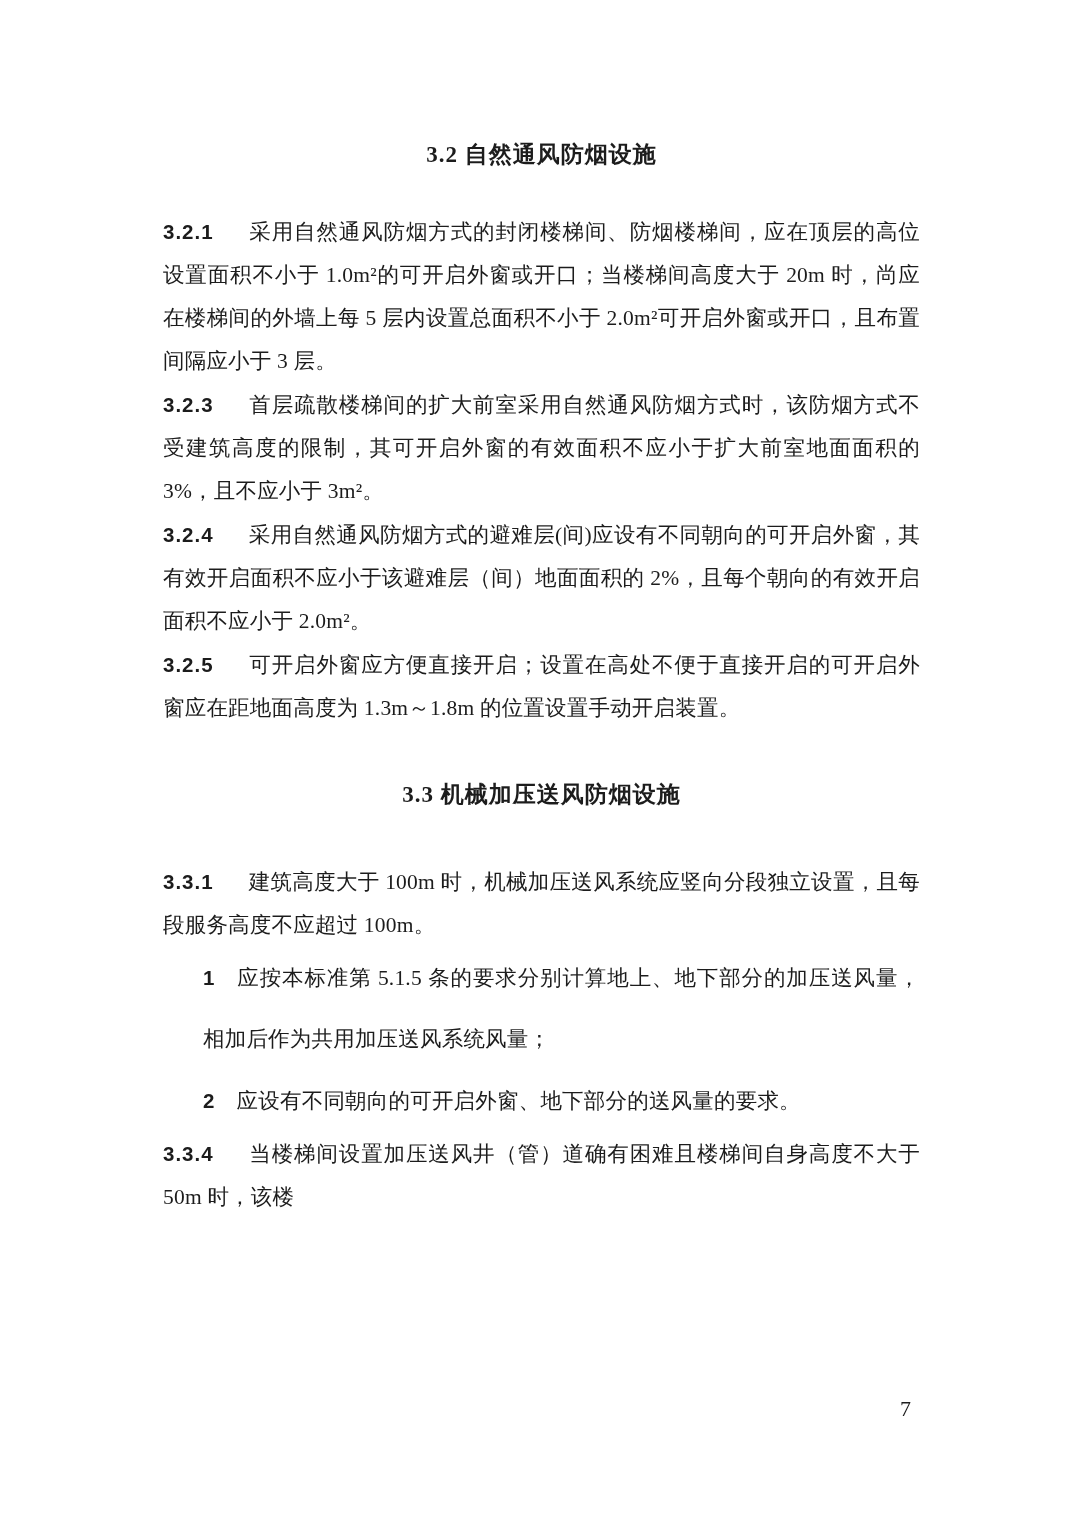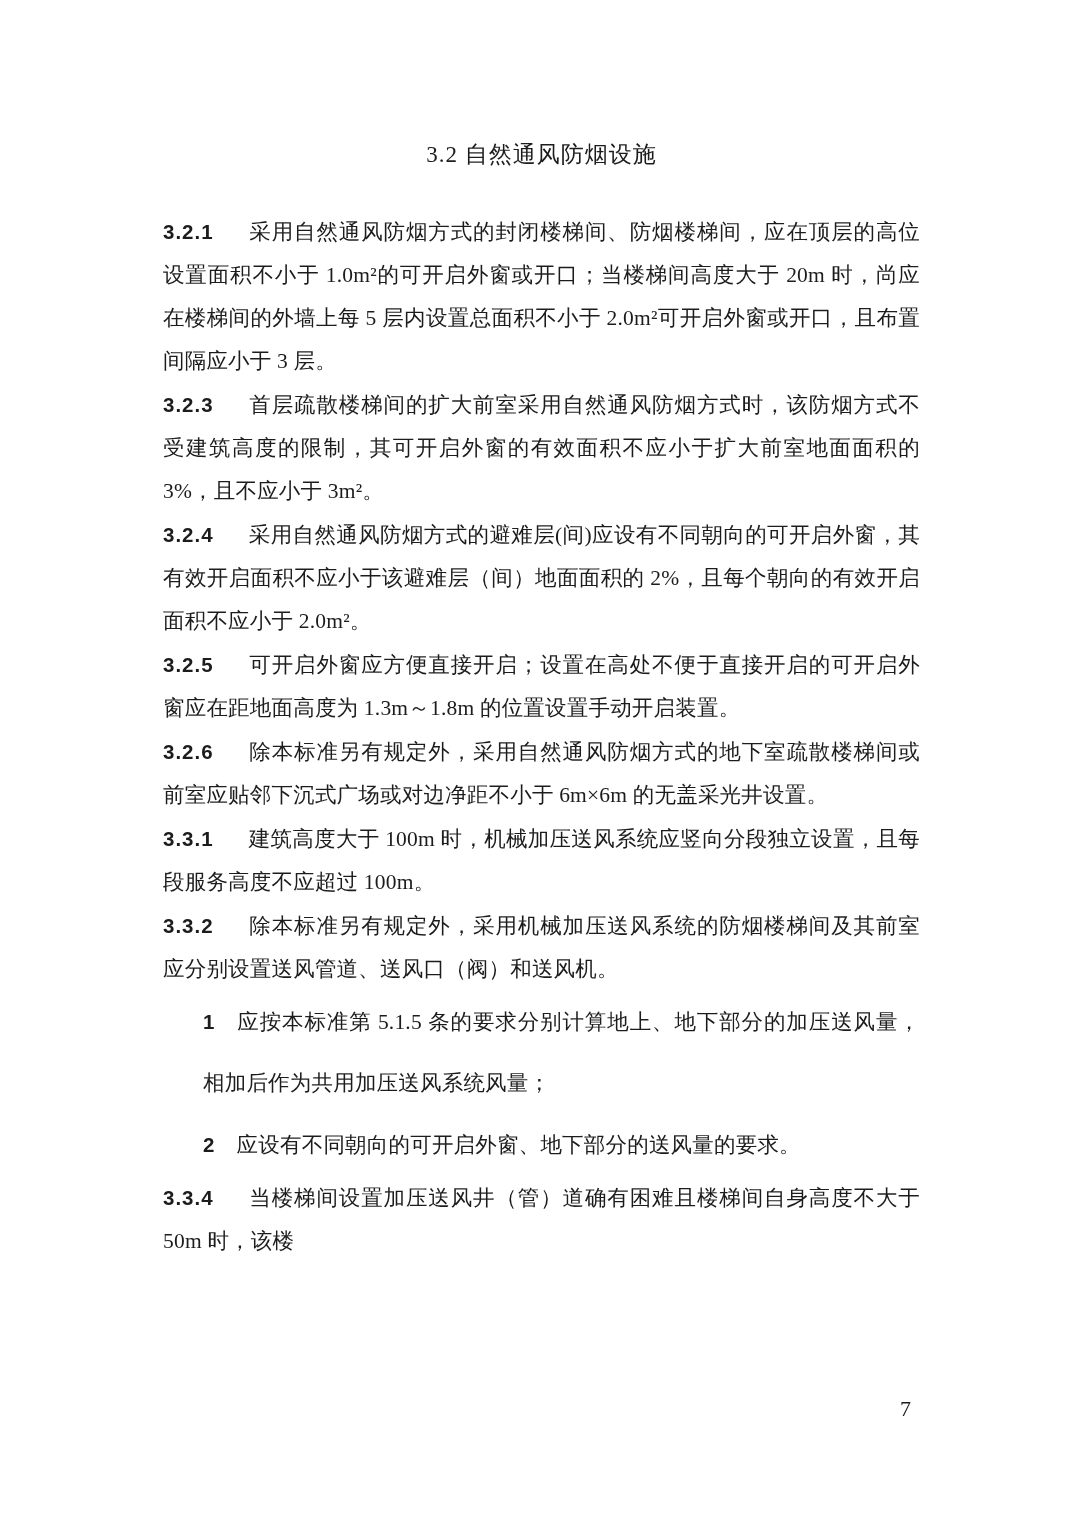--- a/index.html
+++ b/index.html
@@ -21,21 +21,21 @@
     height: 1527px;
     background: #ffffff;
     box-sizing: border-box;
     padding: 140px 160px 0 163px;
   }
   .content {
     width: 757px;
   }
   .section-heading {
     font-size: 23px;
-    font-weight: normal;
+    font-weight: bold;
     text-align: center;
     margin: 0 0 40px 0;
     line-height: 30px;
     letter-spacing: 1px;
   }
   .section-heading.second {
     margin-top: 50px;
     margin-bottom: 50px;
   }
   .clause {
@@ -86,28 +86,27 @@
 
       <p class="clause"><b class="clause-num">3.2.1</b><span>采用自然通风防烟方式的封闭楼梯间、防烟楼梯间，应在顶层的高位设置面积不小于 1.0m²的可开启外窗或开口；当楼梯间高度大于 20m 时，尚应在楼梯间的外墙上每 5 层内设置总面积不小于 2.0m²可开启外窗或开口，且布置间隔应小于 3 层。</span></p>
 
 
       <p class="clause"><b class="clause-num">3.2.3</b><span>首层疏散楼梯间的扩大前室采用自然通风防烟方式时，该防烟方式不受建筑高度的限制，其可开启外窗的有效面积不应小于扩大前室地面面积的 3%，且不应小于 3m²。</span></p>
 
       <p class="clause"><b class="clause-num">3.2.4</b><span>采用自然通风防烟方式的避难层(间)应设有不同朝向的可开启外窗，其有效开启面积不应小于该避难层（间）地面面积的 2%，且每个朝向的有效开启面积不应小于 2.0m²。</span></p>
 
       <p class="clause"><b class="clause-num">3.2.5</b><span>可开启外窗应方便直接开启；设置在高处不便于直接开启的可开启外窗应在距地面高度为 1.3m～1.8m 的位置设置手动开启装置。</span></p>
 
-      <p class="clause"><b class="clause-num">3.2.6</b><span>除本标准另有规定外，采用自然通风防烟方式的地下室疏散楼梯间或前室应贴邻下沉式广场或对边净距不小于 6m×6m 的无盖采光井设置。</span></p>
     </section>
 
     <section>
+      <h2 class="section-heading second">3.3 机械加压送风防烟设施</h2>
 
       <p class="clause"><b class="clause-num">3.3.1</b><span>建筑高度大于 100m 时，机械加压送风系统应竖向分段独立设置，且每段服务高度不应超过 100m。</span></p>
 
-      <p class="clause"><b class="clause-num">3.3.2</b><span>除本标准另有规定外，采用机械加压送风系统的防烟楼梯间及其前室应分别设置送风管道、送风口（阀）和送风机。</span></p>
 
 
       <div>
         <p class="list-item"><b class="item-num">1</b><span>应按本标准第 5.1.5 条的要求分别计算地上、地下部分的加压送风量，相加后作为共用加压送风系统风量；</span></p>
         <p class="list-item"><b class="item-num">2</b><span>应设有不同朝向的可开启外窗、地下部分的送风量的要求。</span></p>
       </div>
 
       <p class="clause"><b class="clause-num">3.3.4</b><span>当楼梯间设置加压送风井（管）道确有困难且楼梯间自身高度不大于 50m 时，该楼</span></p>
     </section>
 

